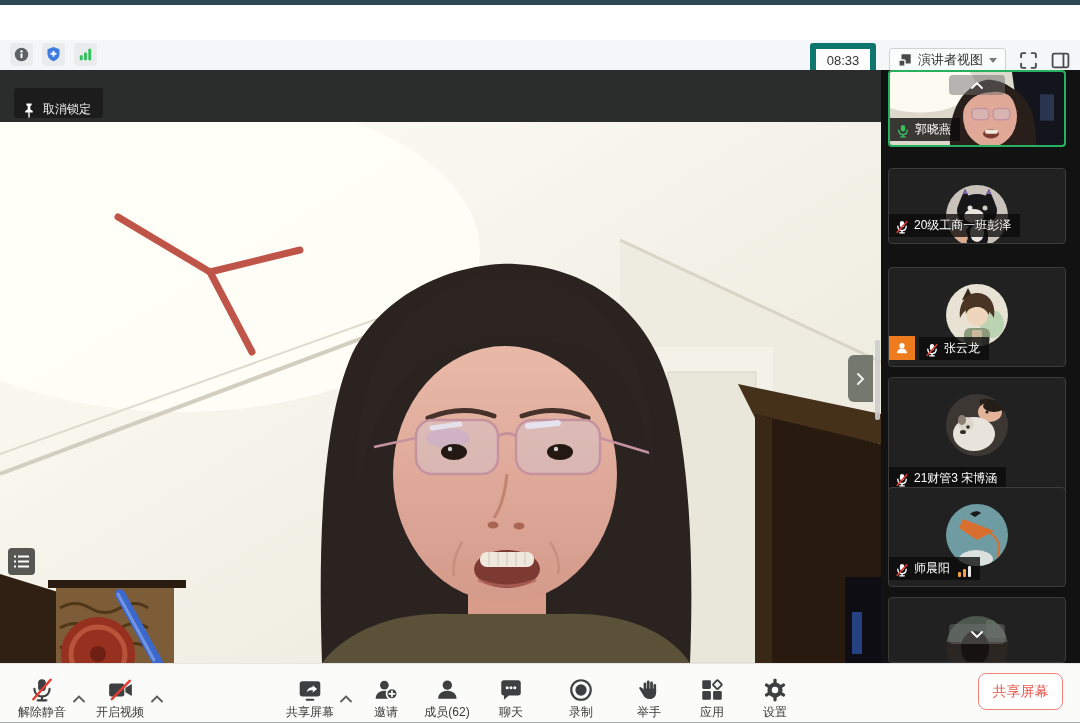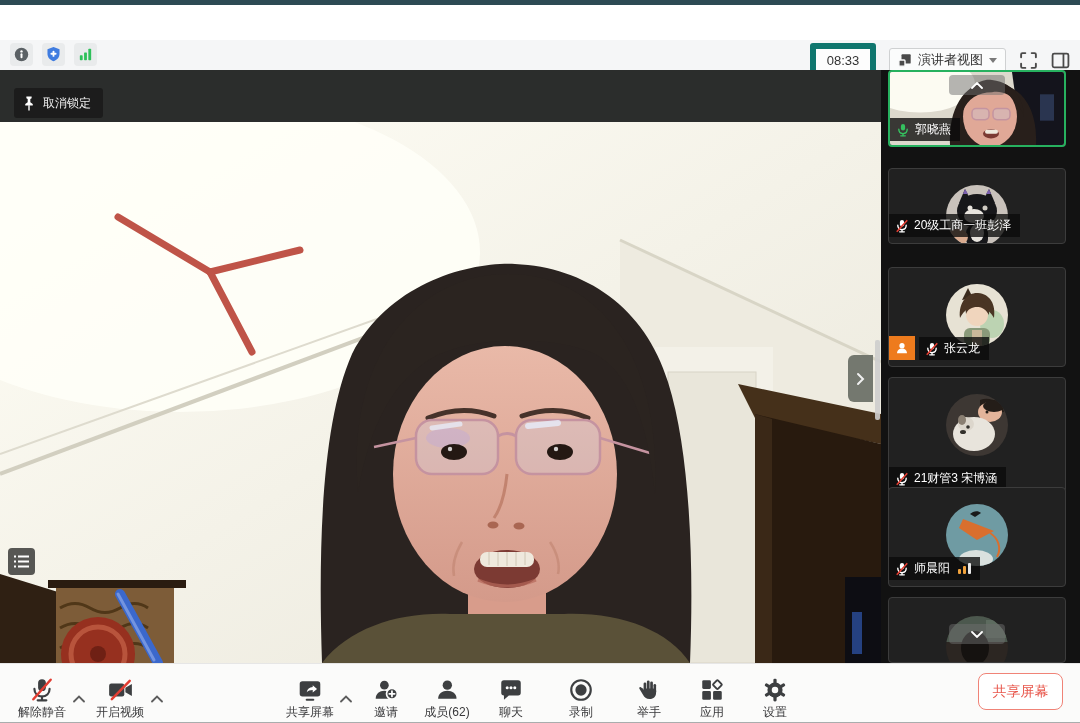--- a/index.html
+++ b/index.html
@@ -20,34 +20,34 @@
             display:flex;align-items:center;justify-content:center;font-size:13px;color:#333;padding:0 4px;}
   .view-box{height:23px;border:1px solid #cfd1d2;border-radius:3px;background:#fbfcfc;
             display:flex;align-items:center;gap:6px;padding:0 8px;font-size:13px;color:#333;}
   .caret-down{width:0;height:0;border-left:4px solid transparent;border-right:4px solid transparent;
               border-top:5px solid #7a7a7a;}
   
   .main{position:absolute;left:0;top:70px;width:1080px;height:593px;background:#141414;}
   .stage{position:absolute;left:0;top:0;width:881px;height:593px;background:#2b2d2c;overflow:hidden;}
   .stage-video{position:absolute;left:0;top:52px;width:881px;height:541px;}
   .unpin-btn{position:absolute;left:14px;top:18px;height:30px;padding:0 12px 0 8px;
-             background:rgba(26,26,26,.88);border-radius:3px;display:flex;align-items:center;gap:7px;
+             background:rgba(26,26,26,.88);border-radius:3px;display:flex;align-items:flex-end;gap:7px;
              color:#f0f0f0;font-size:12px;}
   .list-handle{position:absolute;left:8px;top:478px;width:27px;height:27px;border-radius:4px;
                background:rgba(20,20,20,.7);display:flex;align-items:center;justify-content:center;}
   .collapse-tab{position:absolute;left:848px;top:285px;width:25px;height:47px;background:#74786f;
                 border-radius:6px 0 0 6px;display:flex;align-items:center;justify-content:center;}
   .scroll-thumb{position:absolute;left:875px;top:270px;width:5px;height:80px;background:#cdcdcd;
                 border-radius:2px;opacity:.9;}
   
   .sidebar{position:absolute;left:881px;top:0;width:199px;height:593px;background:#121212;}
   .tile{position:absolute;left:7px;width:178px;background:#212121;border:1px solid #3c3c3c;
         border-radius:4px;overflow:hidden;box-sizing:border-box;}
   .tile.speaking{border:2px solid #27b15f;}
-  .t-label{position:absolute;left:0;bottom:6px;display:flex;align-items:center;gap:5px;
+  .t-label{position:absolute;left:0;bottom:6px;display:flex;align-items:flex-end;gap:5px;
            background:rgba(10,10,10,.78);padding:3px 9px 3px 6px;color:#fff;font-size:12px;
            white-space:nowrap;max-width:172px;}
   .avatar{position:absolute;left:50%;top:16px;transform:translateX(-50%);
           width:62px;height:62px;border-radius:50%;overflow:hidden;}
   .chev-overlay{position:absolute;left:50%;transform:translateX(-50%);width:56px;height:20px;
                 background:rgba(110,110,110,.5);border-radius:4px;display:flex;align-items:center;
                 justify-content:center;}
   .badge-orange{position:absolute;left:0;bottom:6px;width:26px;height:24px;background:#ee7b1d;
                 display:flex;align-items:center;justify-content:center;}
   .sigbars{display:flex;align-items:flex-end;gap:2px;margin-left:3px;}

